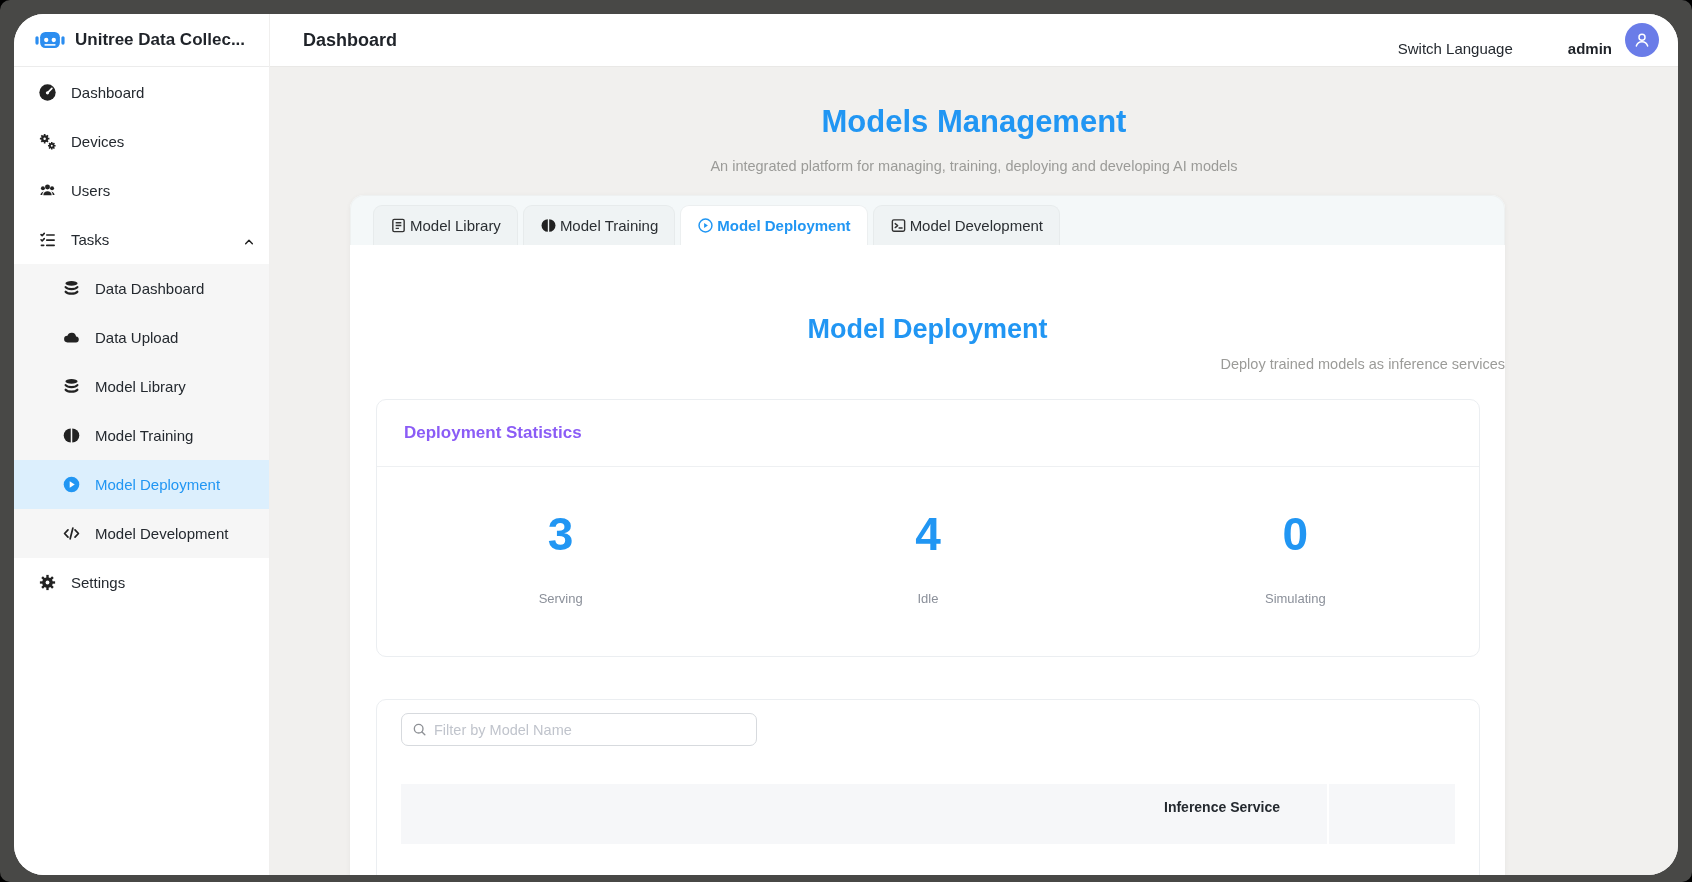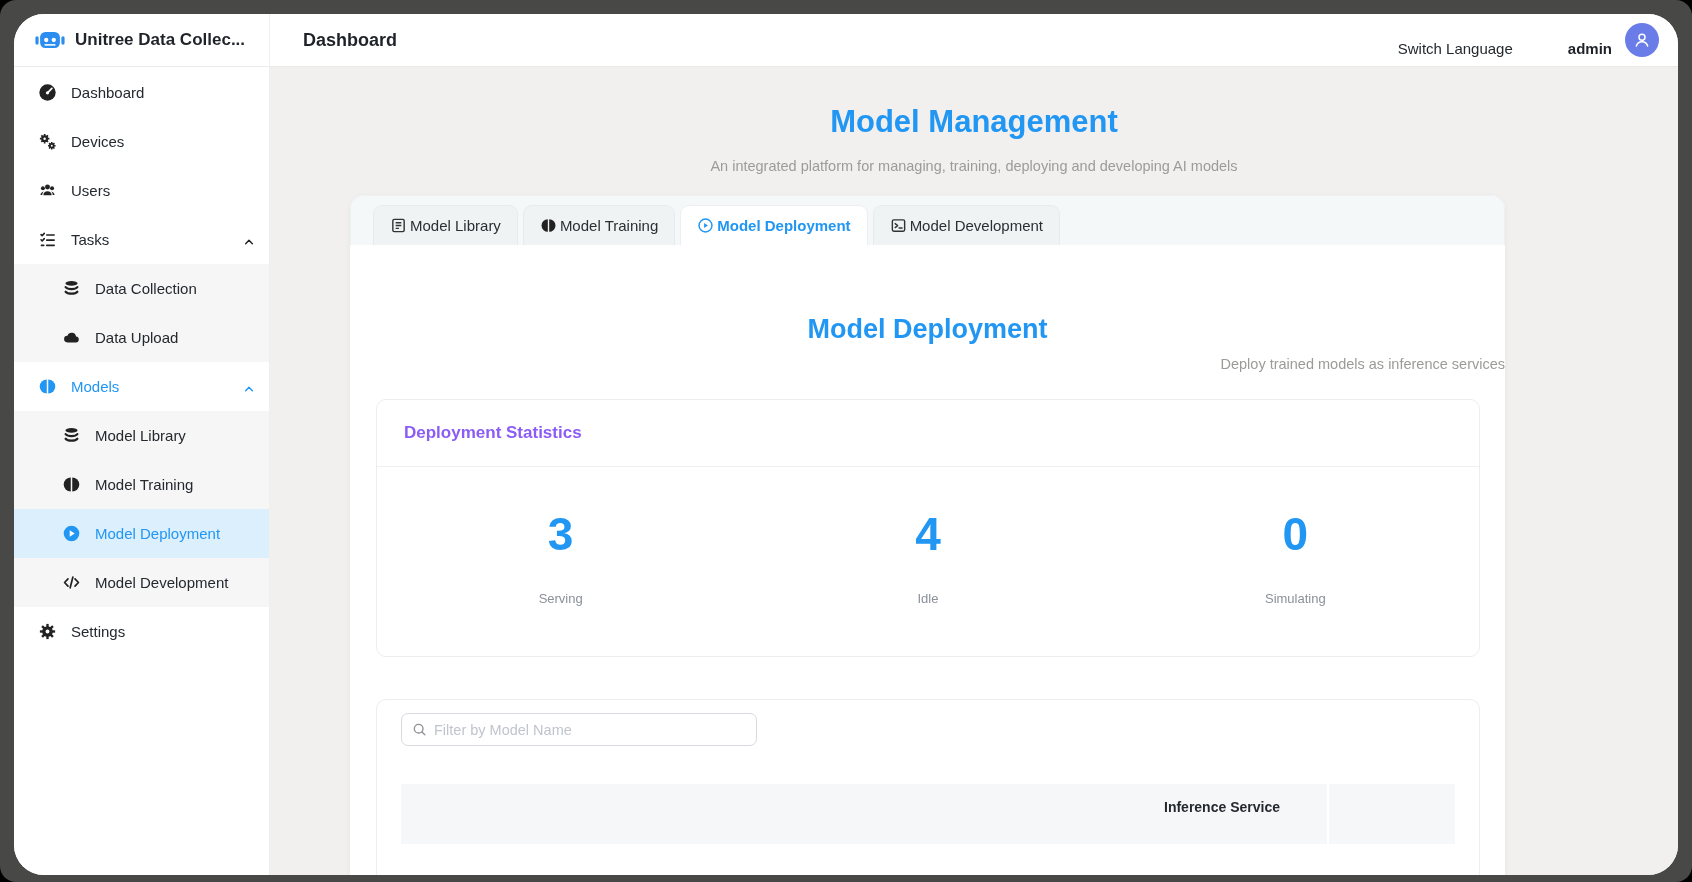--- a/index.html
+++ b/index.html
@@ -1,18 +1,18 @@
 <!DOCTYPE html>
 <html><head>
 <meta charset="utf-8">
 <style>
   * { margin:0; padding:0; box-sizing:border-box; }
   html,body { width:1692px; height:882px; background:#000; overflow:hidden;
     font-family:"Liberation Sans","DejaVu Sans",sans-serif; }
-  .frame { position:absolute; inset:0; background:#484846; border-radius:16px; }
+  .frame { position:absolute; inset:0; background:#484846; border-radius:10px; }
   .window { position:absolute; left:14px; top:14px; width:1664px; height:861px;
     background:#fff; border-radius:30px; overflow:hidden; }
 
   
   .sidebar { position:absolute; left:0; top:0; width:256px; height:100%;
     background:#fff; border-right:1px solid #f0efee; }
   .logo-row { height:53px; display:flex; align-items:center; padding-left:20px;
     border-bottom:1px solid #ececec; }
   .logo-row .logo-ic { width:32px; height:32px; margin-right:9px; flex:none; }
   .logo-title { font-size:17px; font-weight:700; color:#1f2329; white-space:nowrap;
@@ -182,46 +182,32 @@
         </div>
 
         <div class="mi sub">
           <span class="ic">
             <svg viewBox="0 0 20 20">
                 <ellipse cx="10" cy="4.6" rx="6.4" ry="2.5" fill="#222"></ellipse>
                 <path d="M3.8 8.6c1 1.2 3.4 2 6.2 2s5.2-.8 6.2-2" fill="none" stroke="#222" stroke-width="2.3" stroke-linecap="round"></path>
                 <path d="M3.8 13.4c1 1.2 3.4 2 6.2 2s5.2-.8 6.2-2" fill="none" stroke="#222" stroke-width="2.3" stroke-linecap="round"></path>
               </svg>
           </span>
-          <span class="lbl">Data Collection</span>
+          <span class="lbl">Data Dashboard</span>
         </div>
 
         <div class="mi sub">
           <span class="ic">
             <svg viewBox="0 0 20 20">
                 <path d="M5.7 15.2h8.6a3.1 3.1 0 0 0 .5-6.2A4.7 4.7 0 0 0 5.7 8.2a3.5 3.5 0 0 0 0 7z" fill="#222"></path>
               </svg>
           </span>
           <span class="lbl">Data Upload</span>
         </div>
 
-        <div class="mi blue">
-          <span class="ic">
-            <svg viewBox="0 0 20 20" fill="#2196f3">
-                <path d="M9.2 2.6a7.4 7.4 0 0 0 0 14.8z"></path>
-                <path d="M10.8 2.6a7.4 7.4 0 0 1 0 14.8z"></path>
-              </svg>
-          </span>
-          <span class="lbl">Models</span>
-          <span class="chev">
-            <svg viewBox="0 0 18 18" fill="none" stroke="#2196f3" stroke-width="2.2" stroke-linecap="round" stroke-linejoin="round">
-                <path d="M4 11.5l5-5 5 5"></path>
-              </svg>
-          </span>
-        </div>
 
         <div class="mi sub">
           <span class="ic">
             <svg viewBox="0 0 20 20">
                 <ellipse cx="10" cy="4.6" rx="6.4" ry="2.5" fill="#222"></ellipse>
                 <path d="M3.8 8.6c1 1.2 3.4 2 6.2 2s5.2-.8 6.2-2" fill="none" stroke="#222" stroke-width="2.3" stroke-linecap="round"></path>
                 <path d="M3.8 13.4c1 1.2 3.4 2 6.2 2s5.2-.8 6.2-2" fill="none" stroke="#222" stroke-width="2.3" stroke-linecap="round"></path>
               </svg>
           </span>
           <span class="lbl">Model Library</span>
@@ -285,21 +271,21 @@
           <span class="avatar">
             <svg viewBox="0 0 24 24">
                 <circle cx="12" cy="9" r="3.3" stroke="#fff" stroke-width="1.6" fill="none"></circle>
                 <path d="M5.8 18.6c.9-3.1 3.2-4.7 6.2-4.7s5.3 1.6 6.2 4.7" stroke="#fff" stroke-width="1.6" fill="none" stroke-linecap="round"></path>
               </svg>
           </span>
         </div>
       </header>
 
       <main class="main">
-        <div class="page-heading">Model Management</div>
+        <div class="page-heading">Models Management</div>
         <div class="page-sub">An integrated platform for managing, training, deploying and developing AI models</div>
 
         <div class="content-card">
           <div class="tabbar">
             <div class="tab">
               <span class="tic">
                 <svg viewBox="0 0 18 18" fill="none" stroke="#333" stroke-width="1.5">
                     <rect x="3" y="2.5" width="12" height="13" rx="1.5"></rect>
                     <line x1="6" y1="6" x2="12" y2="6"></line>
                     <line x1="6" y1="9" x2="12" y2="9"></line>

